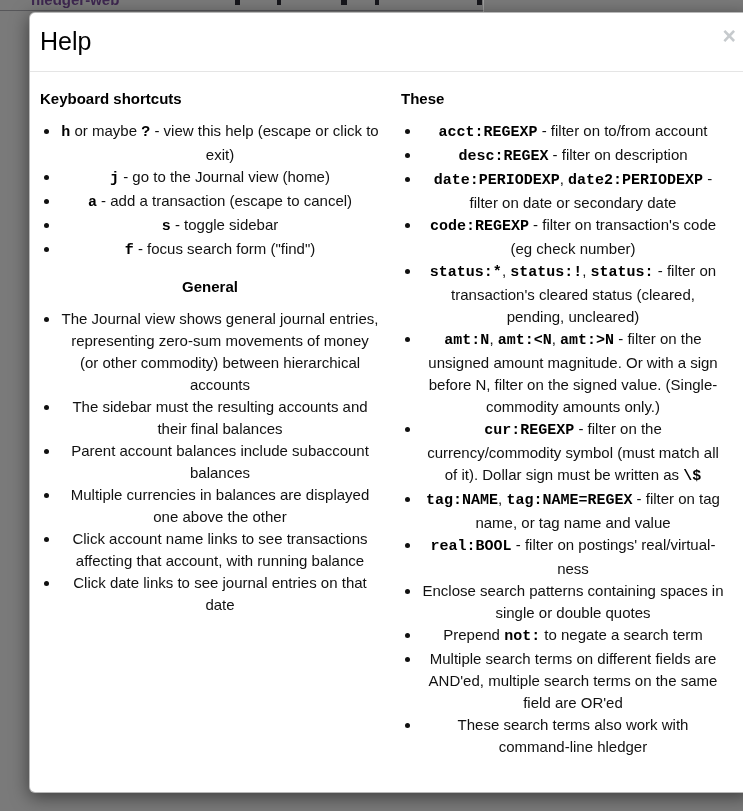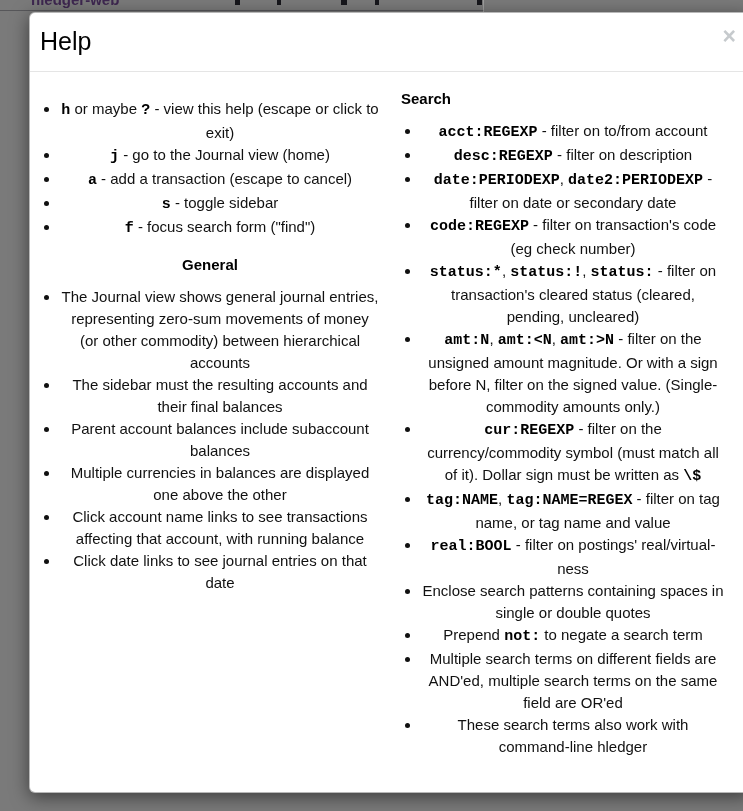--- a/index.html
+++ b/index.html
@@ -98,42 +98,43 @@
   <span class="stem stem5"></span>
 </div>
 
 <div class="modal">
   <div class="modal-header">
     <h1 class="modal-title">Help</h1>
     <button class="close-btn">×</button>
   </div>
   <div class="modal-body">
     <div class="help-col col-left">
+        <h4 class="section-heading">Keyboard shortcuts</h4>
         <ul>
           <li><code>h</code> or maybe <code>?</code> - view this help (escape or click to exit)</li>
           <li><code>j</code> - go to the Journal view (home)</li>
           <li><code>a</code> - add a transaction (escape to cancel)</li>
           <li><code>s</code> - toggle sidebar</li>
           <li><code>f</code> - focus search form ("find")</li>
         </ul>
         <h4 class="section-heading">General</h4>
         <ul>
           <li>The Journal view shows general journal entries, representing zero-sum movements of money (or other commodity) between hierarchical accounts</li>
           <li>The sidebar must the resulting accounts and their final balances</li>
           <li>Parent account balances include subaccount balances</li>
           <li>Multiple currencies in balances are displayed one above the other</li>
           <li>Click account name links to see transactions affecting that account, with running balance</li>
           <li>Click date links to see journal entries on that date</li>
         </ul>
       </div>
     <div class="help-col col-right">
-        <h4 class="section-heading">Search</h4>
+        <h4 class="section-heading">These</h4>
         <ul>
           <li><code>acct:REGEXP</code> - filter on to/from account</li>
-          <li><code>desc:REGEXP</code> - filter on description</li>
+          <li><code>desc:REGEX</code> - filter on description</li>
           <li><code>date:PERIODEXP</code>, <code>date2:PERIODEXP</code> - filter on date or secondary date</li>
           <li><code>code:REGEXP</code> - filter on transaction's code (eg check number)</li>
           <li><code>status:*</code>, <code>status:!</code>, <code>status:</code> - filter on transaction's cleared status (cleared, pending, uncleared)</li>
           <li><code>amt:N</code>, <code>amt:&lt;N</code>, <code>amt:&gt;N</code> - filter on the unsigned amount magnitude. Or with a sign before N, filter on the signed value. (Single-commodity amounts only.)</li>
           <li><code>cur:REGEXP</code> - filter on the currency/commodity symbol (must match all of it). Dollar sign must be written as <code>\$</code></li>
           <li><code>tag:NAME</code>, <code>tag:NAME=REGEX</code> - filter on tag name, or tag name and value</li>
           <li><code>real:BOOL</code> - filter on postings' real/virtual-ness</li>
           <li>Enclose search patterns containing spaces in single or double quotes</li>
           <li>Prepend <code>not:</code> to negate a search term</li>
           <li>Multiple search terms on different fields are AND'ed, multiple search terms on the same field are OR'ed</li>

